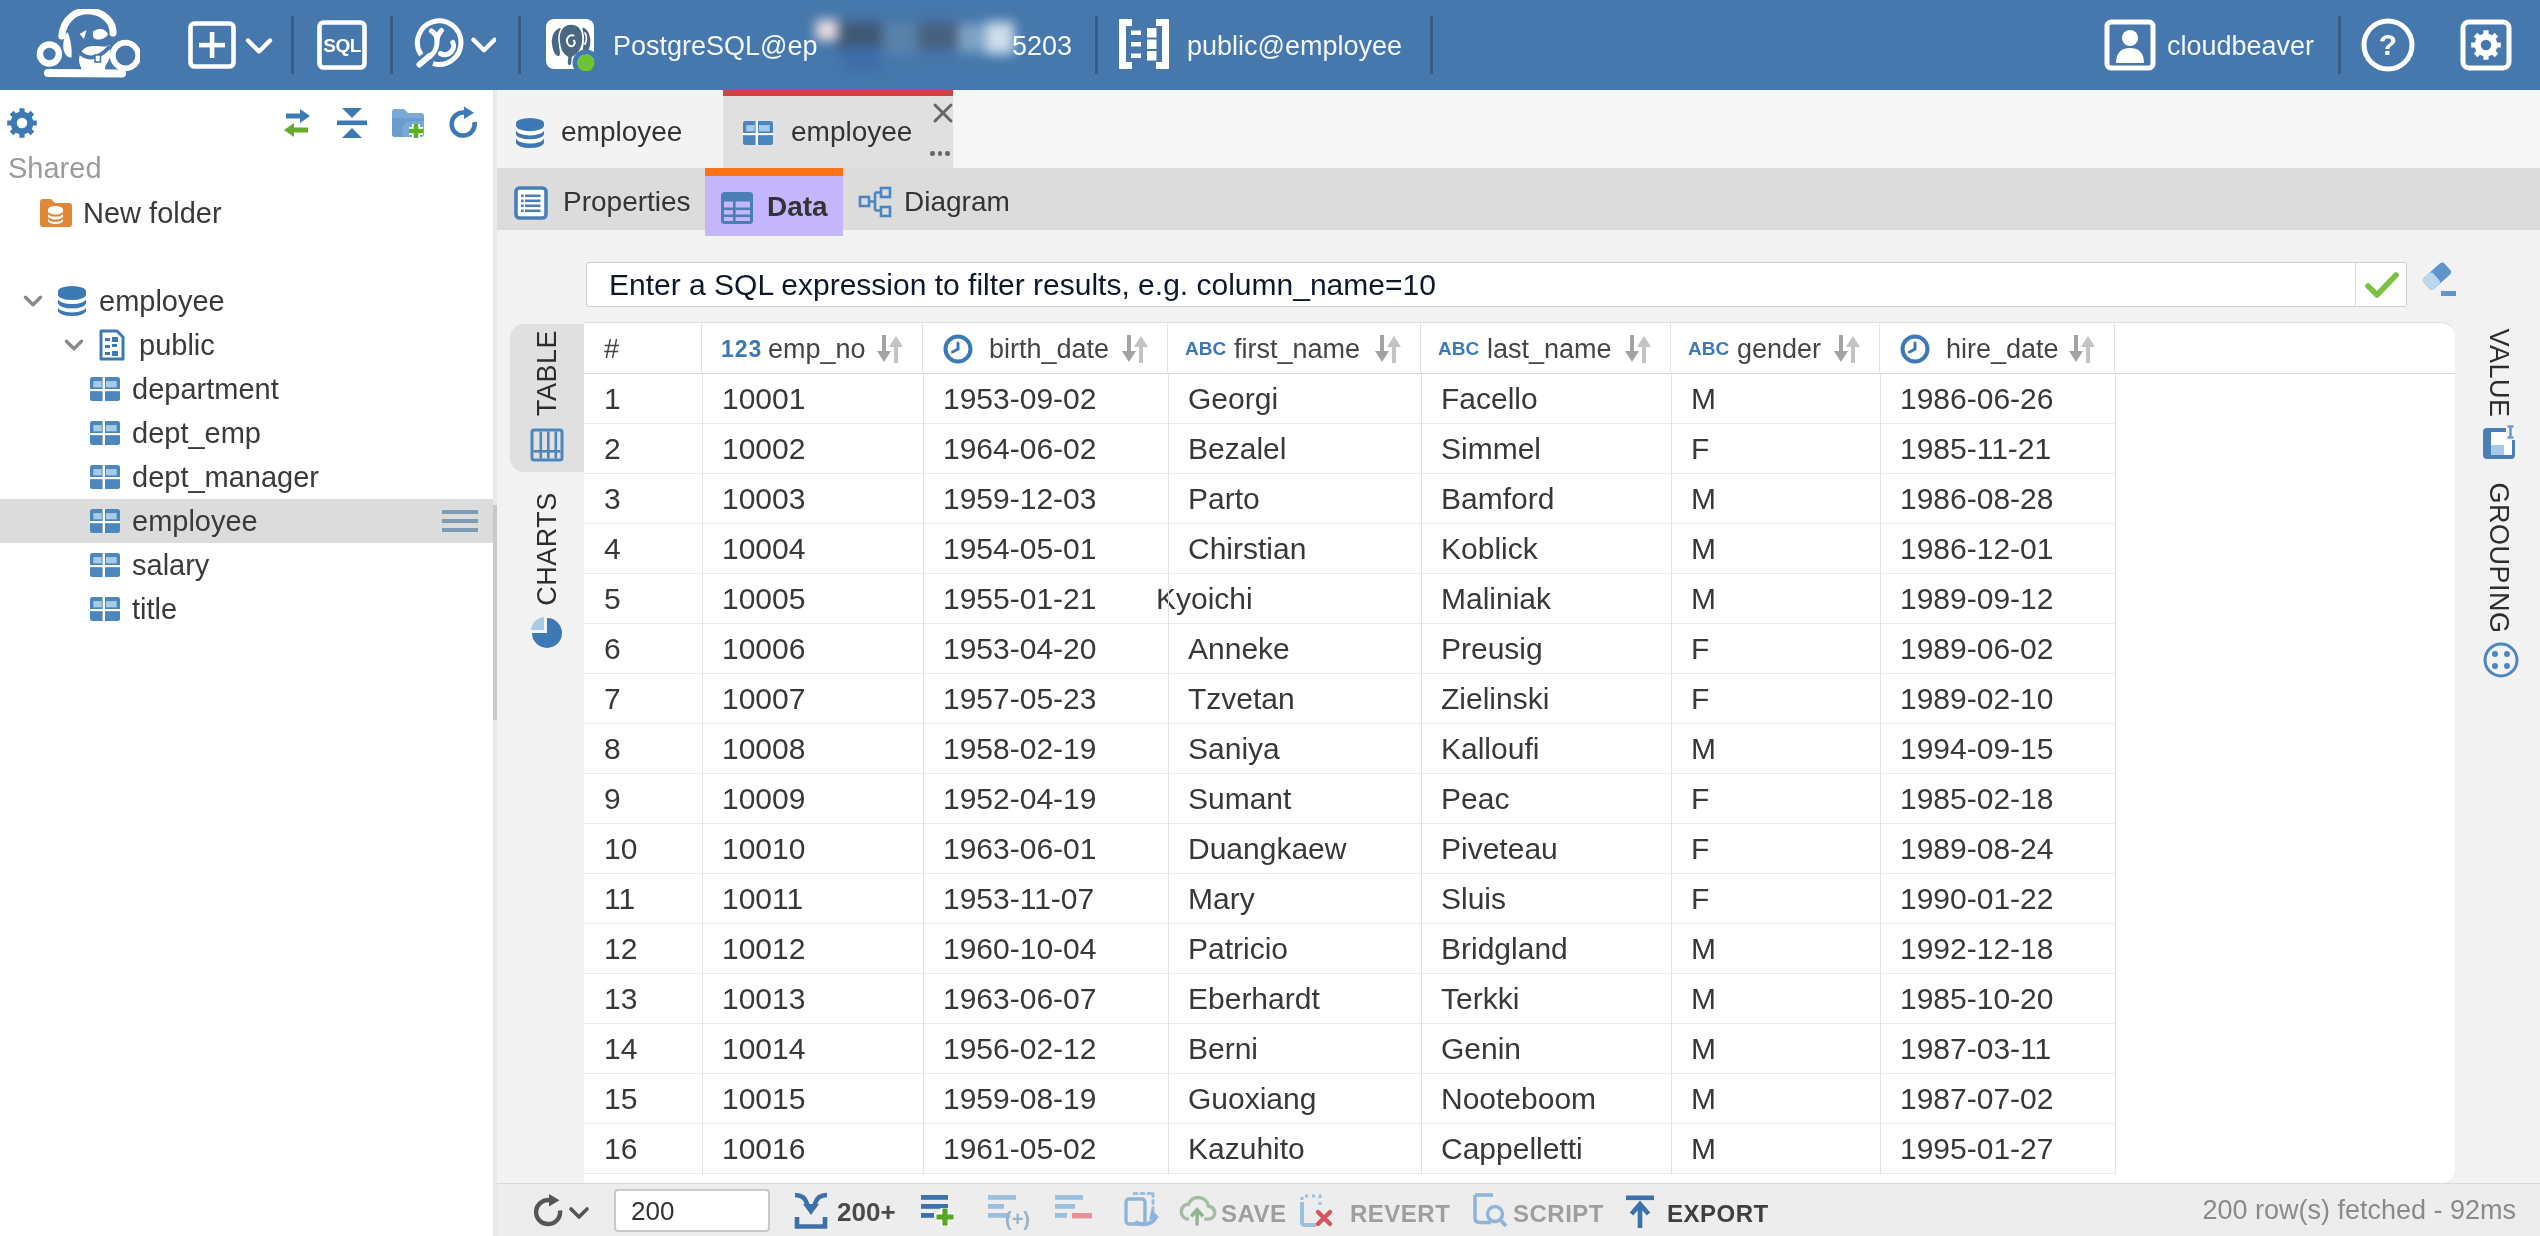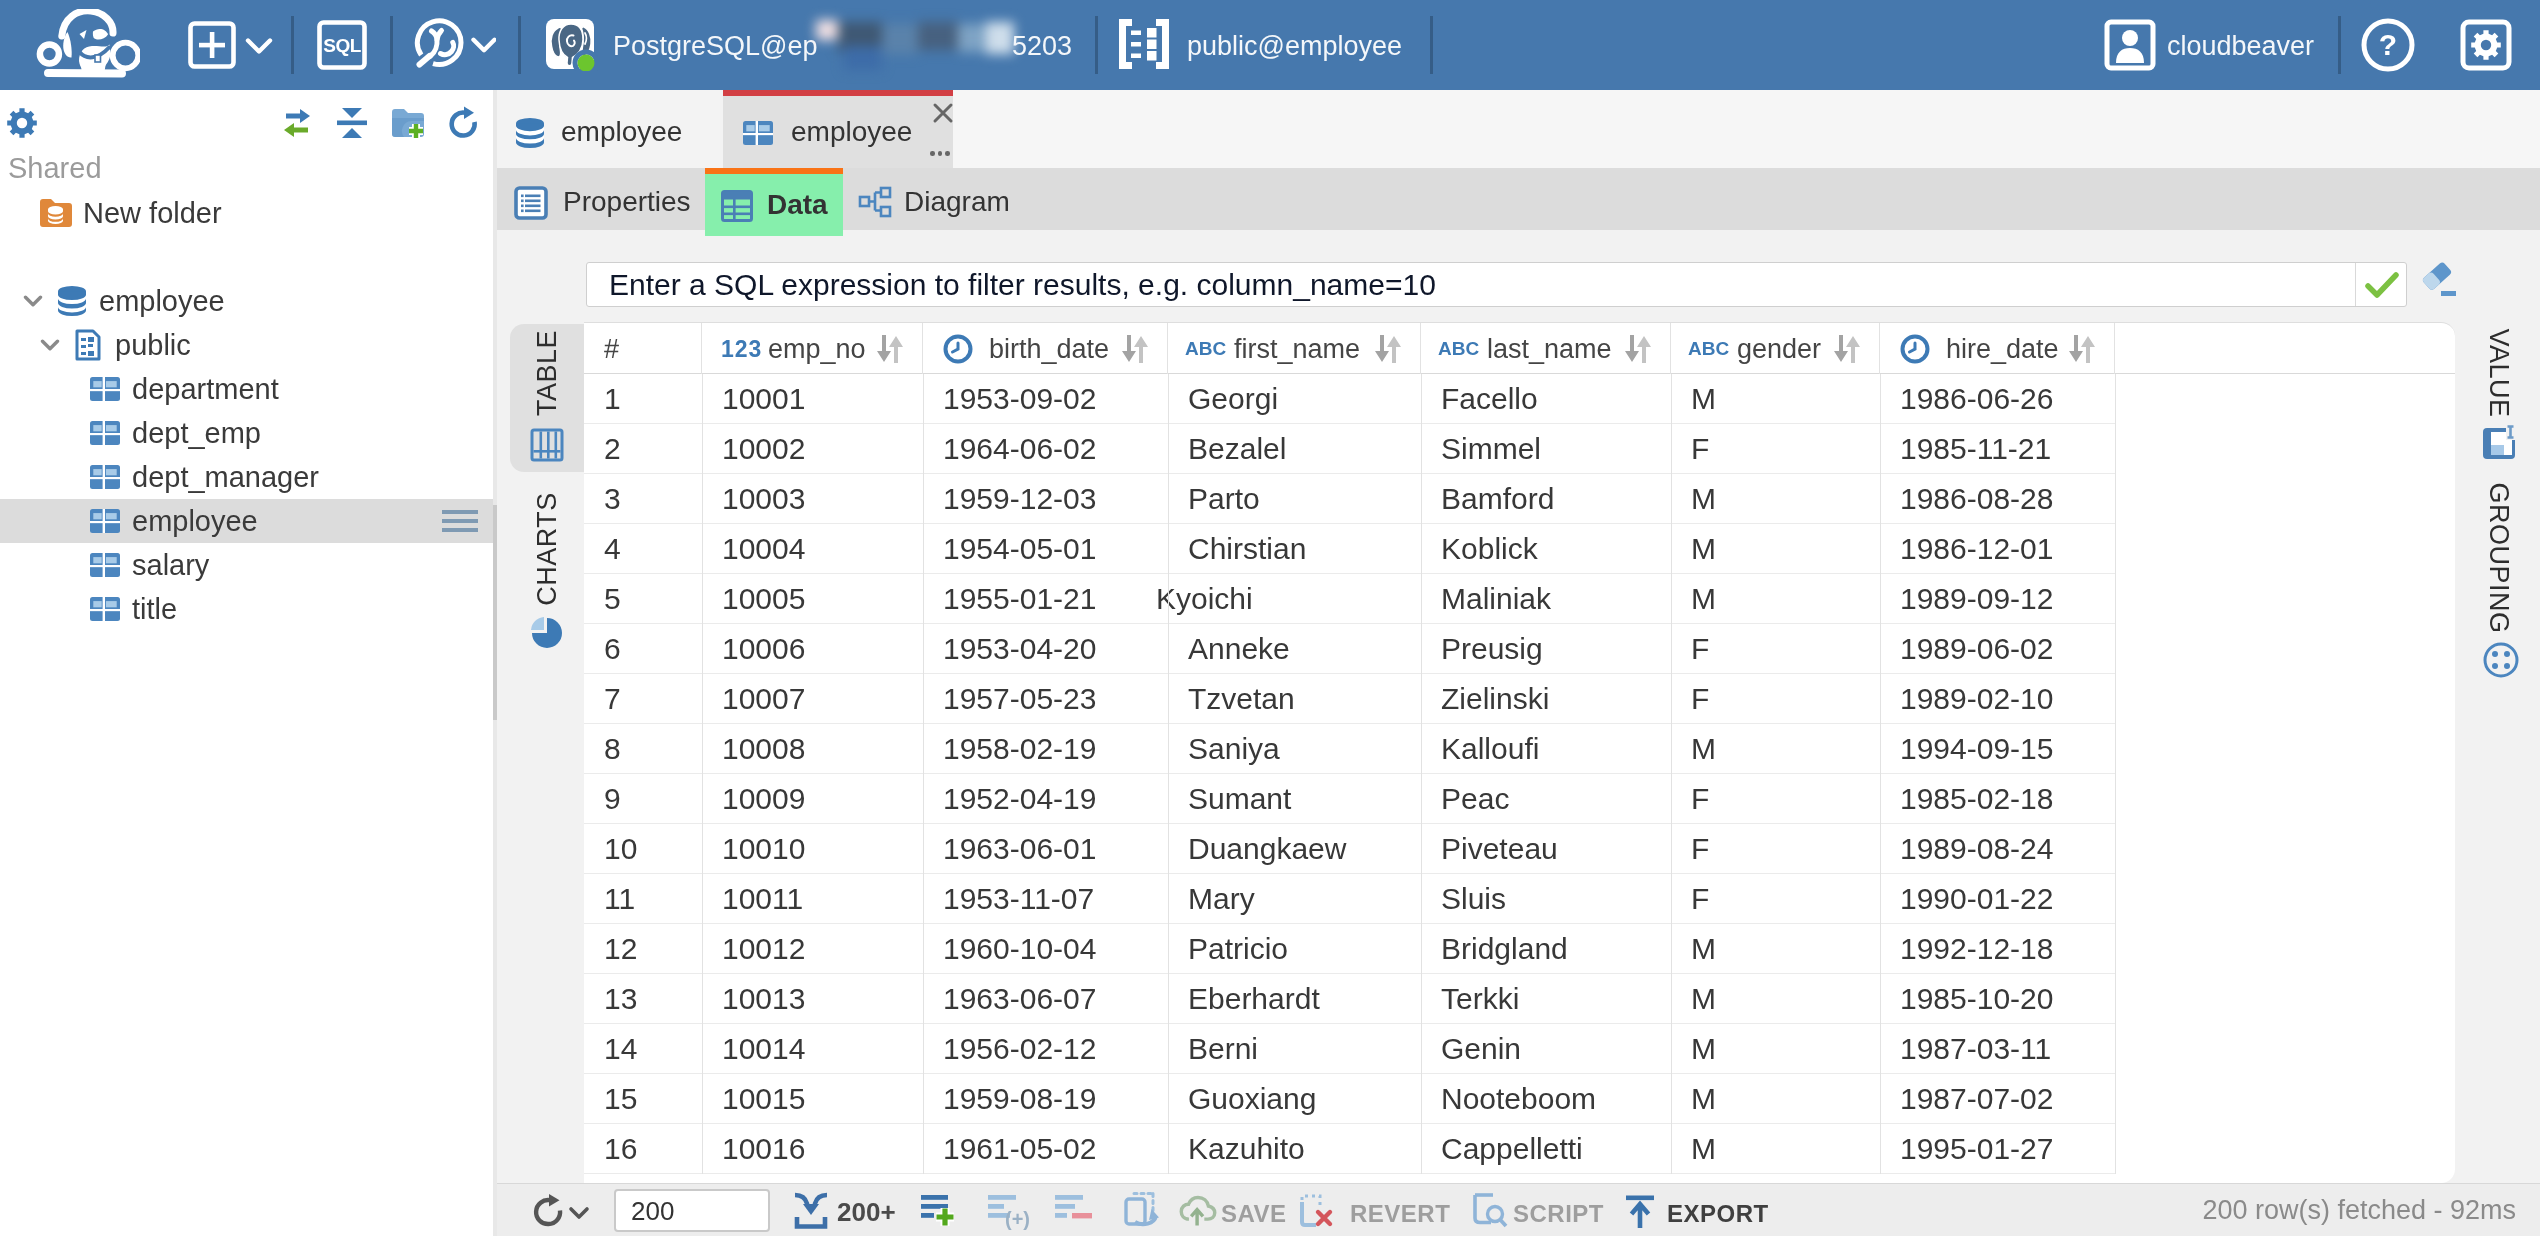--- a/index.html
+++ b/index.html
@@ -27,21 +27,21 @@
 
   #tabbar { position:absolute; left:0; top:0; width:2043px; height:77.5px; background:#f6f6f6; }
   .tab { position:absolute; top:0; height:77.5px; }
   .tab .tab-label { font-size:28px; color:#333; }
   #tab-db { left:0; width:226px; background:#f3f3f3; }
   #tab-table { left:226px; width:230px; background:#e0e0e0; border-top:6px solid #d23f44; }
 
   #subtabs { position:absolute; left:0; top:77.5px; width:2043px; height:62.5px; background:#dcdcdc; }
   .subtab { position:absolute; top:0; height:62.5px; }
   .subtab .tab-label { font-size:28px; color:#333; }
-  #subtab-data { background:#86efac; border-top:6px solid #f97316; top:0; height:68px; z-index:3; }
+  #subtab-data { background:#c4b5fd; border-top:8px solid #f97316; top:0; height:68px; z-index:3; }
 
   #filterbar { position:absolute; left:0; top:140px; width:2043px; height:92px; background:#f2f2f2; }
   #filter-input { position:absolute; left:89px; top:32px; width:1821px; height:45px; background:#fff; border:1px solid #cfcfcf; border-radius:3px; }
   #filter-input .ph { position:absolute; left:22px; top:50%; transform:translateY(-50%); font-size:30px; color:#0f172a; white-space:nowrap; }
   #filter-apply { position:absolute; right:0; top:0; width:51px; height:43px; border-left:1px solid #d9d9d9; }
 
   #content { position:absolute; left:0; top:232px; width:2043px; height:861px; }
   #left-strip { position:absolute; left:0; top:0; width:87px; height:861px; background:#f2f2f2; }
   #lt-table { position:absolute; left:13px; top:2px; width:74px; height:148px; background:#e0e0e0; border-radius:14px 0 0 14px; }
   .vtext-l { font-size:27px; color:#2d2d2d; transform:rotate(-90deg); transform-origin:center; white-space:nowrap; letter-spacing:0.5px; }
@@ -199,21 +199,21 @@
         <path d="M2.5,2.25 L10,9.75 L17.5,2.25" fill="none" stroke="#8a8a8a" stroke-width="3.4" stroke-linecap="round" stroke-linejoin="round"></path>
       </svg>
       <svg width="30" height="32" viewBox="0 0 30 32" style="position: absolute; left: 57px; top: 6px;">
         <ellipse cx="15" cy="6.3999999999999995" rx="14" ry="5.3999999999999995" fill="#3d7ab5"></ellipse>
         <path d="M1,6.3999999999999995 L1,25.6 A14,5.3999999999999995 0 0 0 29,25.6 L29,6.3999999999999995 Z" fill="#3d7ab5"></path>
         <path d="M1,13.6 A14,5.3999999999999995 0 0 0 29,13.6 L29,9.7 A14,5.3999999999999995 0 0 1 1,9.7 Z" fill="#fff"></path>
         <path d="M1,22 A14,5.3999999999999995 0 0 0 29,22 L29,18.1 A14,5.3999999999999995 0 0 1 1,18.1 Z" fill="#fff"></path>
       </svg>
       <div class="tree-label" style="left: 99px;">employee</div>
     </div>
-    <div class="tree-row" style="top: 233px;">
+    <div class="tree-row" style="top: 233px; margin-left: 24px;">
       <svg width="20" height="13" viewBox="0 0 20 13" style="position: absolute; left: 40px; top: 16px;">
         <path d="M2.5,2.25 L10,9.75 L17.5,2.25" fill="none" stroke="#8a8a8a" stroke-width="3.4" stroke-linecap="round" stroke-linejoin="round"></path>
       </svg>
       <svg width="26" height="32" viewBox="0 0 26 32" style="position: absolute; left: 75px; top: 6px;">
         <path d="M2,2 L18,2 L24,8 L24,30 L2,30 Z" fill="#fff" stroke="#3d7ab5" stroke-width="3" stroke-linejoin="round"></path>
         <rect x="6" y="9" width="5" height="3" fill="#3d7ab5"></rect>
         <rect x="13" y="8" width="6" height="5" fill="#3d7ab5"></rect>
         <rect x="6" y="16" width="5" height="3" fill="#3d7ab5"></rect>
         <rect x="13" y="15" width="5" height="3" fill="#3d7ab5"></rect>
         <rect x="6" y="23" width="5" height="3" fill="#3d7ab5"></rect>

